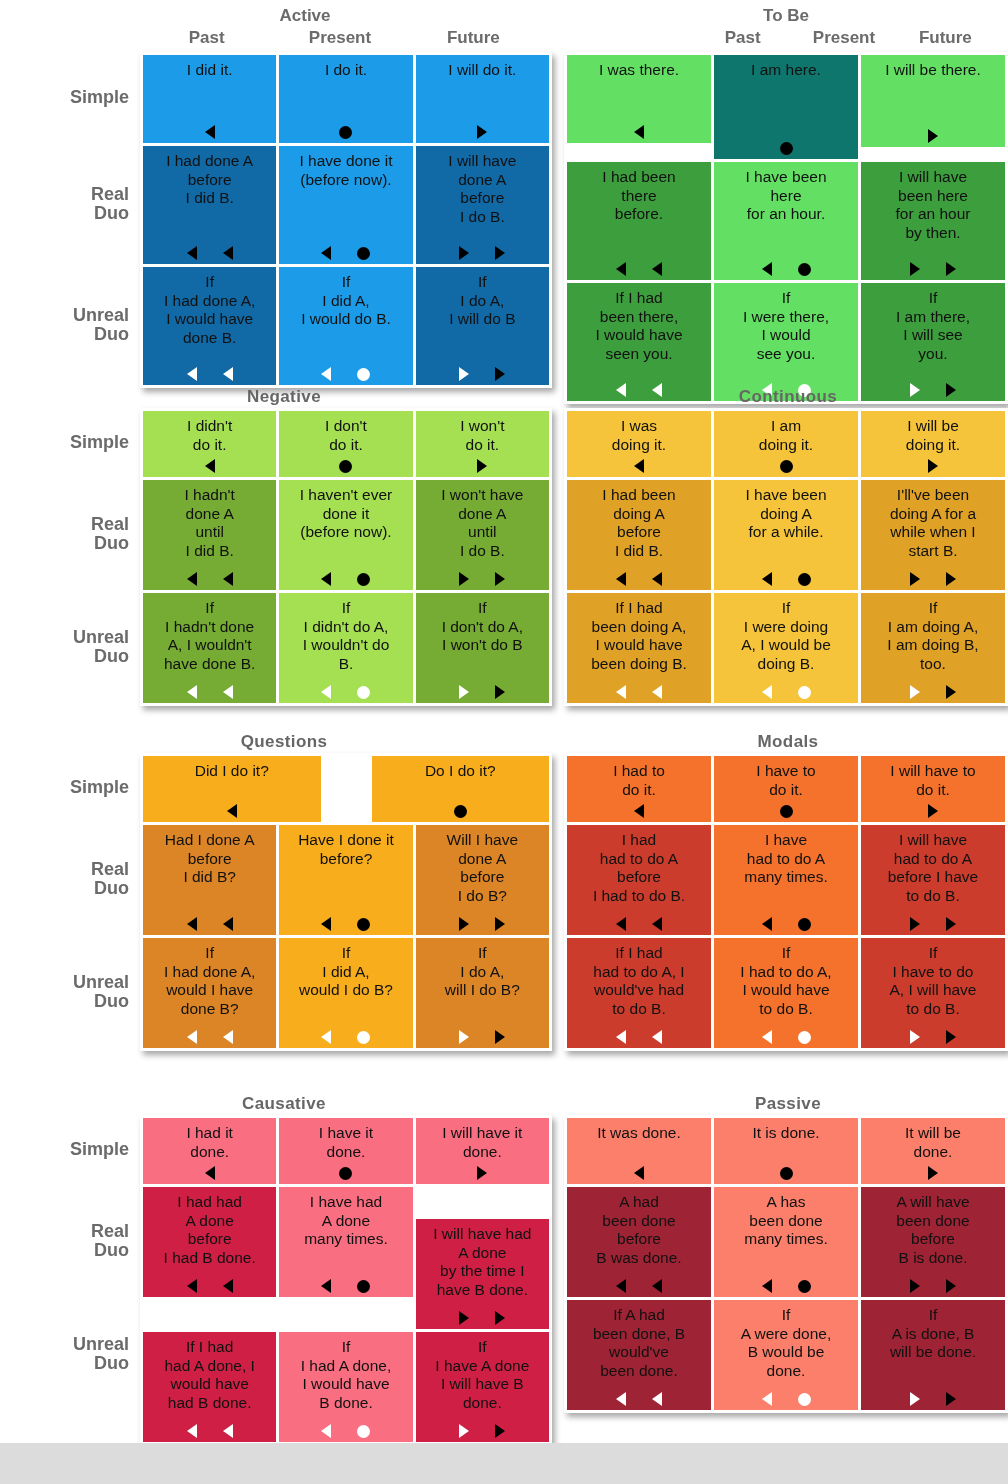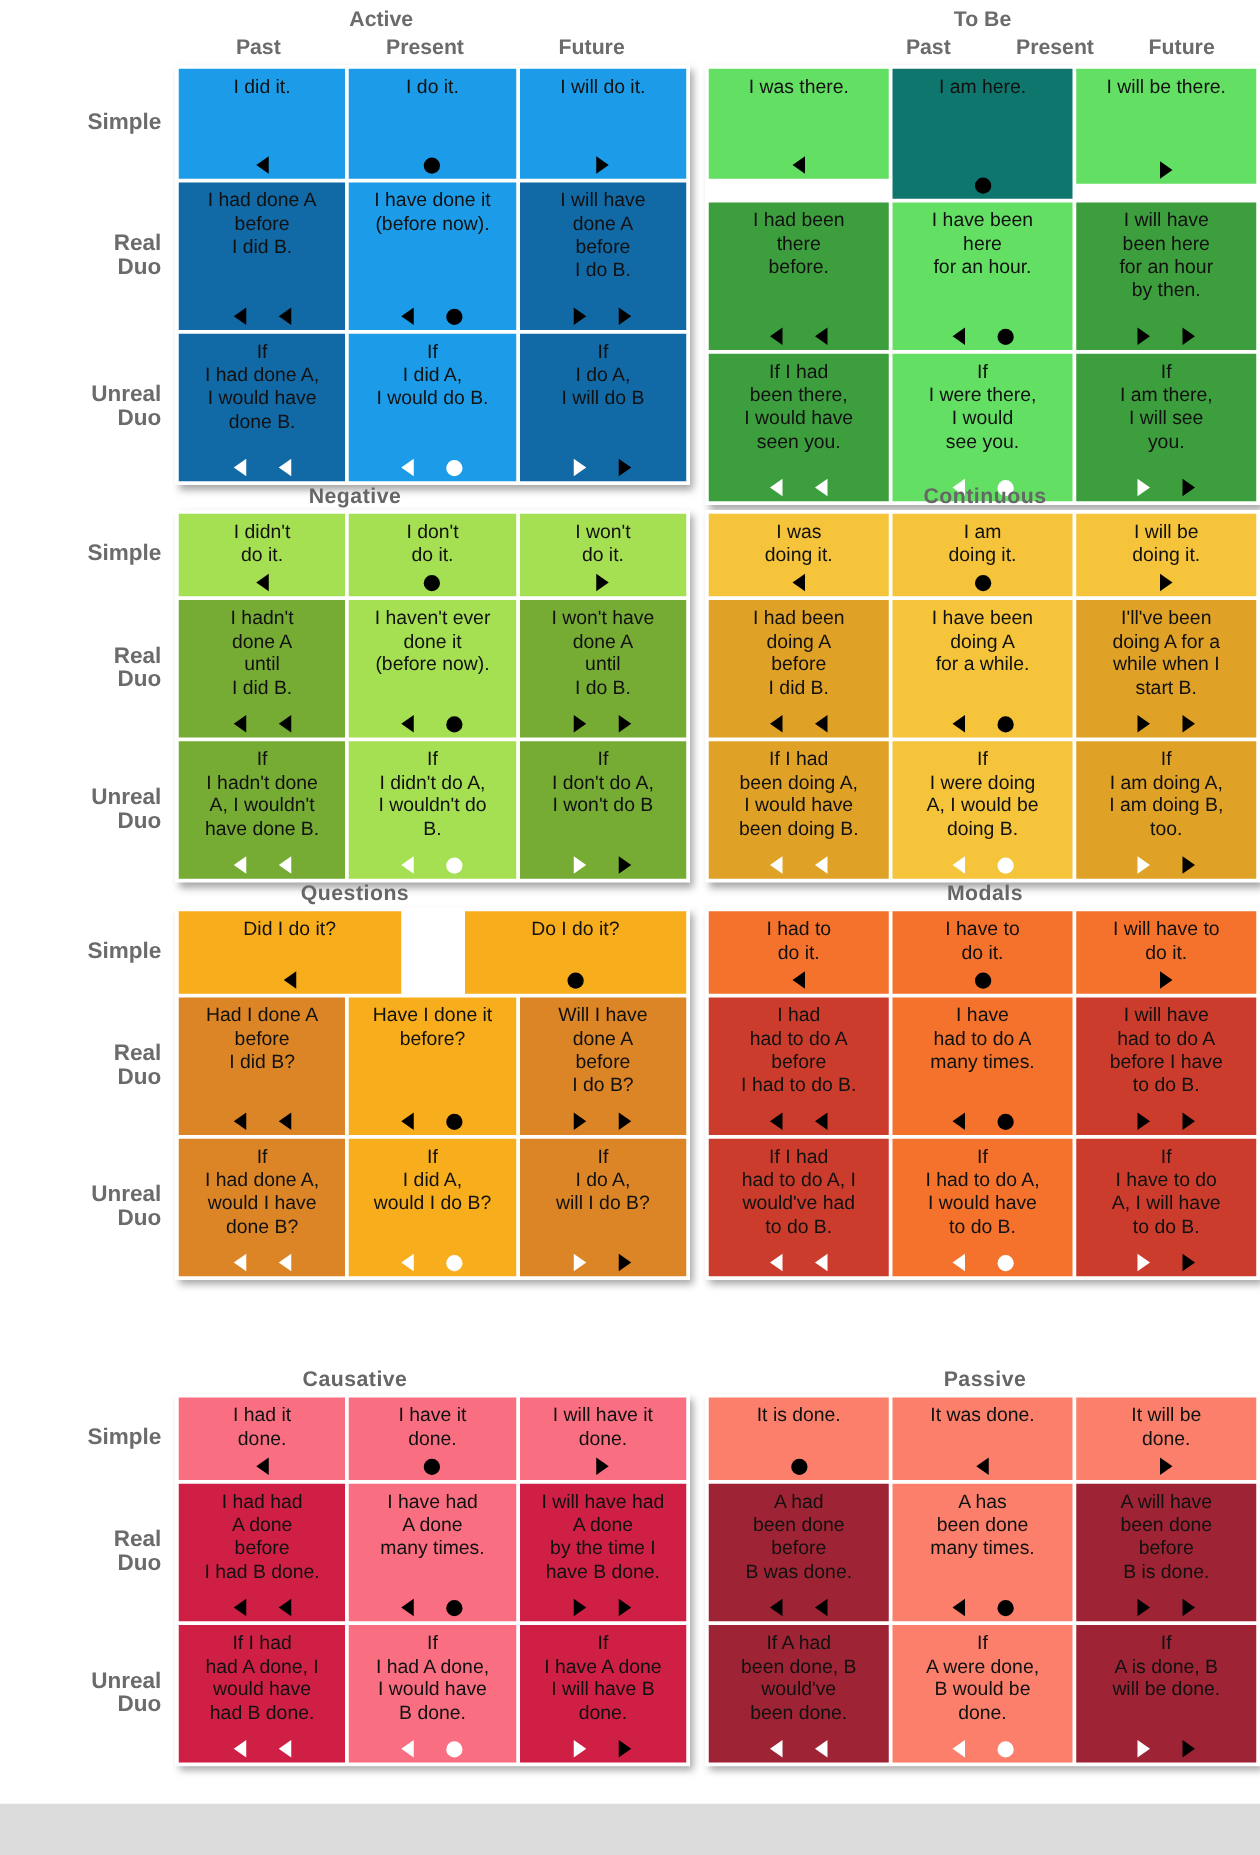--- a/index.html
+++ b/index.html
@@ -568,21 +568,21 @@
                   <div class="markers">
                     <span class="mk mk-right-white"></span>
                     <span class="mk mk-right-black"></span>
                   </div>
                 </div>
               </div>
             </div>
           </div>
         </div>
       </div>
-      <div class="block-row" style="position: absolute; top: 704px; left: 0px;">
+      <div class="block-row" style="position: absolute; top: 731px; left: 0px;">
         <div class="block left">
           <div class="head-wrap">
             <div class="block-title">Questions</div>
           </div>
           <div class="block-body">
             <div class="row-labels">
               <div class="row-label" style="height: 69px;">Simple</div>
               <div class="row-label" style="height: 113px;">Real<br>Duo</div>
               <div class="row-label" style="height: 113px;">Unreal<br>Duo</div>
             </div>
@@ -808,21 +808,21 @@
                 </div>
                 <div class="cell" style="background: rgb(250, 110, 130); height: 110px;">
                   <div class="cell-text">I have had
 A done
 many times.</div>
                   <div class="markers">
                     <span class="mk mk-left-black"></span>
                     <span class="mk mk-dot-black"></span>
                   </div>
                 </div>
-                <div class="cell" style="background: rgb(207, 31, 69); height: 110px;">
+                <div class="cell" style="background: rgb(207, 31, 69); height: 110px; margin-top: 32px;">
                   <div class="cell-text">I will have had
 A done
 by the time I
 have B done.</div>
                   <div class="markers">
                     <span class="mk mk-right-black"></span>
                     <span class="mk mk-right-black"></span>
                   </div>
                 </div>
               </div>
@@ -863,29 +863,29 @@
         </div>
         <div class="block right">
           <div class="head-wrap">
             <div class="block-title">Passive</div>
           </div>
           <div class="block-body">
             <div class="row-labels pad-right"></div>
             <div class="grid">
               <div class="grid-row">
                 <div class="cell" style="background: rgb(251, 127, 107); height: 66px;">
+                  <div class="cell-text">It was done.</div>
+                  <div class="markers single">
+                    <span class="mk mk-left-black"></span>
+                  </div>
+                </div>
+                <div class="cell" style="background: rgb(251, 127, 107); height: 66px;">
                   <div class="cell-text">It is done.</div>
                   <div class="markers single">
                     <span class="mk mk-dot-black"></span>
-                  </div>
-                </div>
-                <div class="cell" style="background: rgb(251, 127, 107); height: 66px;">
-                  <div class="cell-text">It was done.</div>
-                  <div class="markers single">
-                    <span class="mk mk-left-black"></span>
                   </div>
                 </div>
                 <div class="cell" style="background: rgb(251, 127, 107); height: 66px;">
                   <div class="cell-text">It will be
 done.</div>
                   <div class="markers single">
                     <span class="mk mk-right-black"></span>
                   </div>
                 </div>
               </div>

